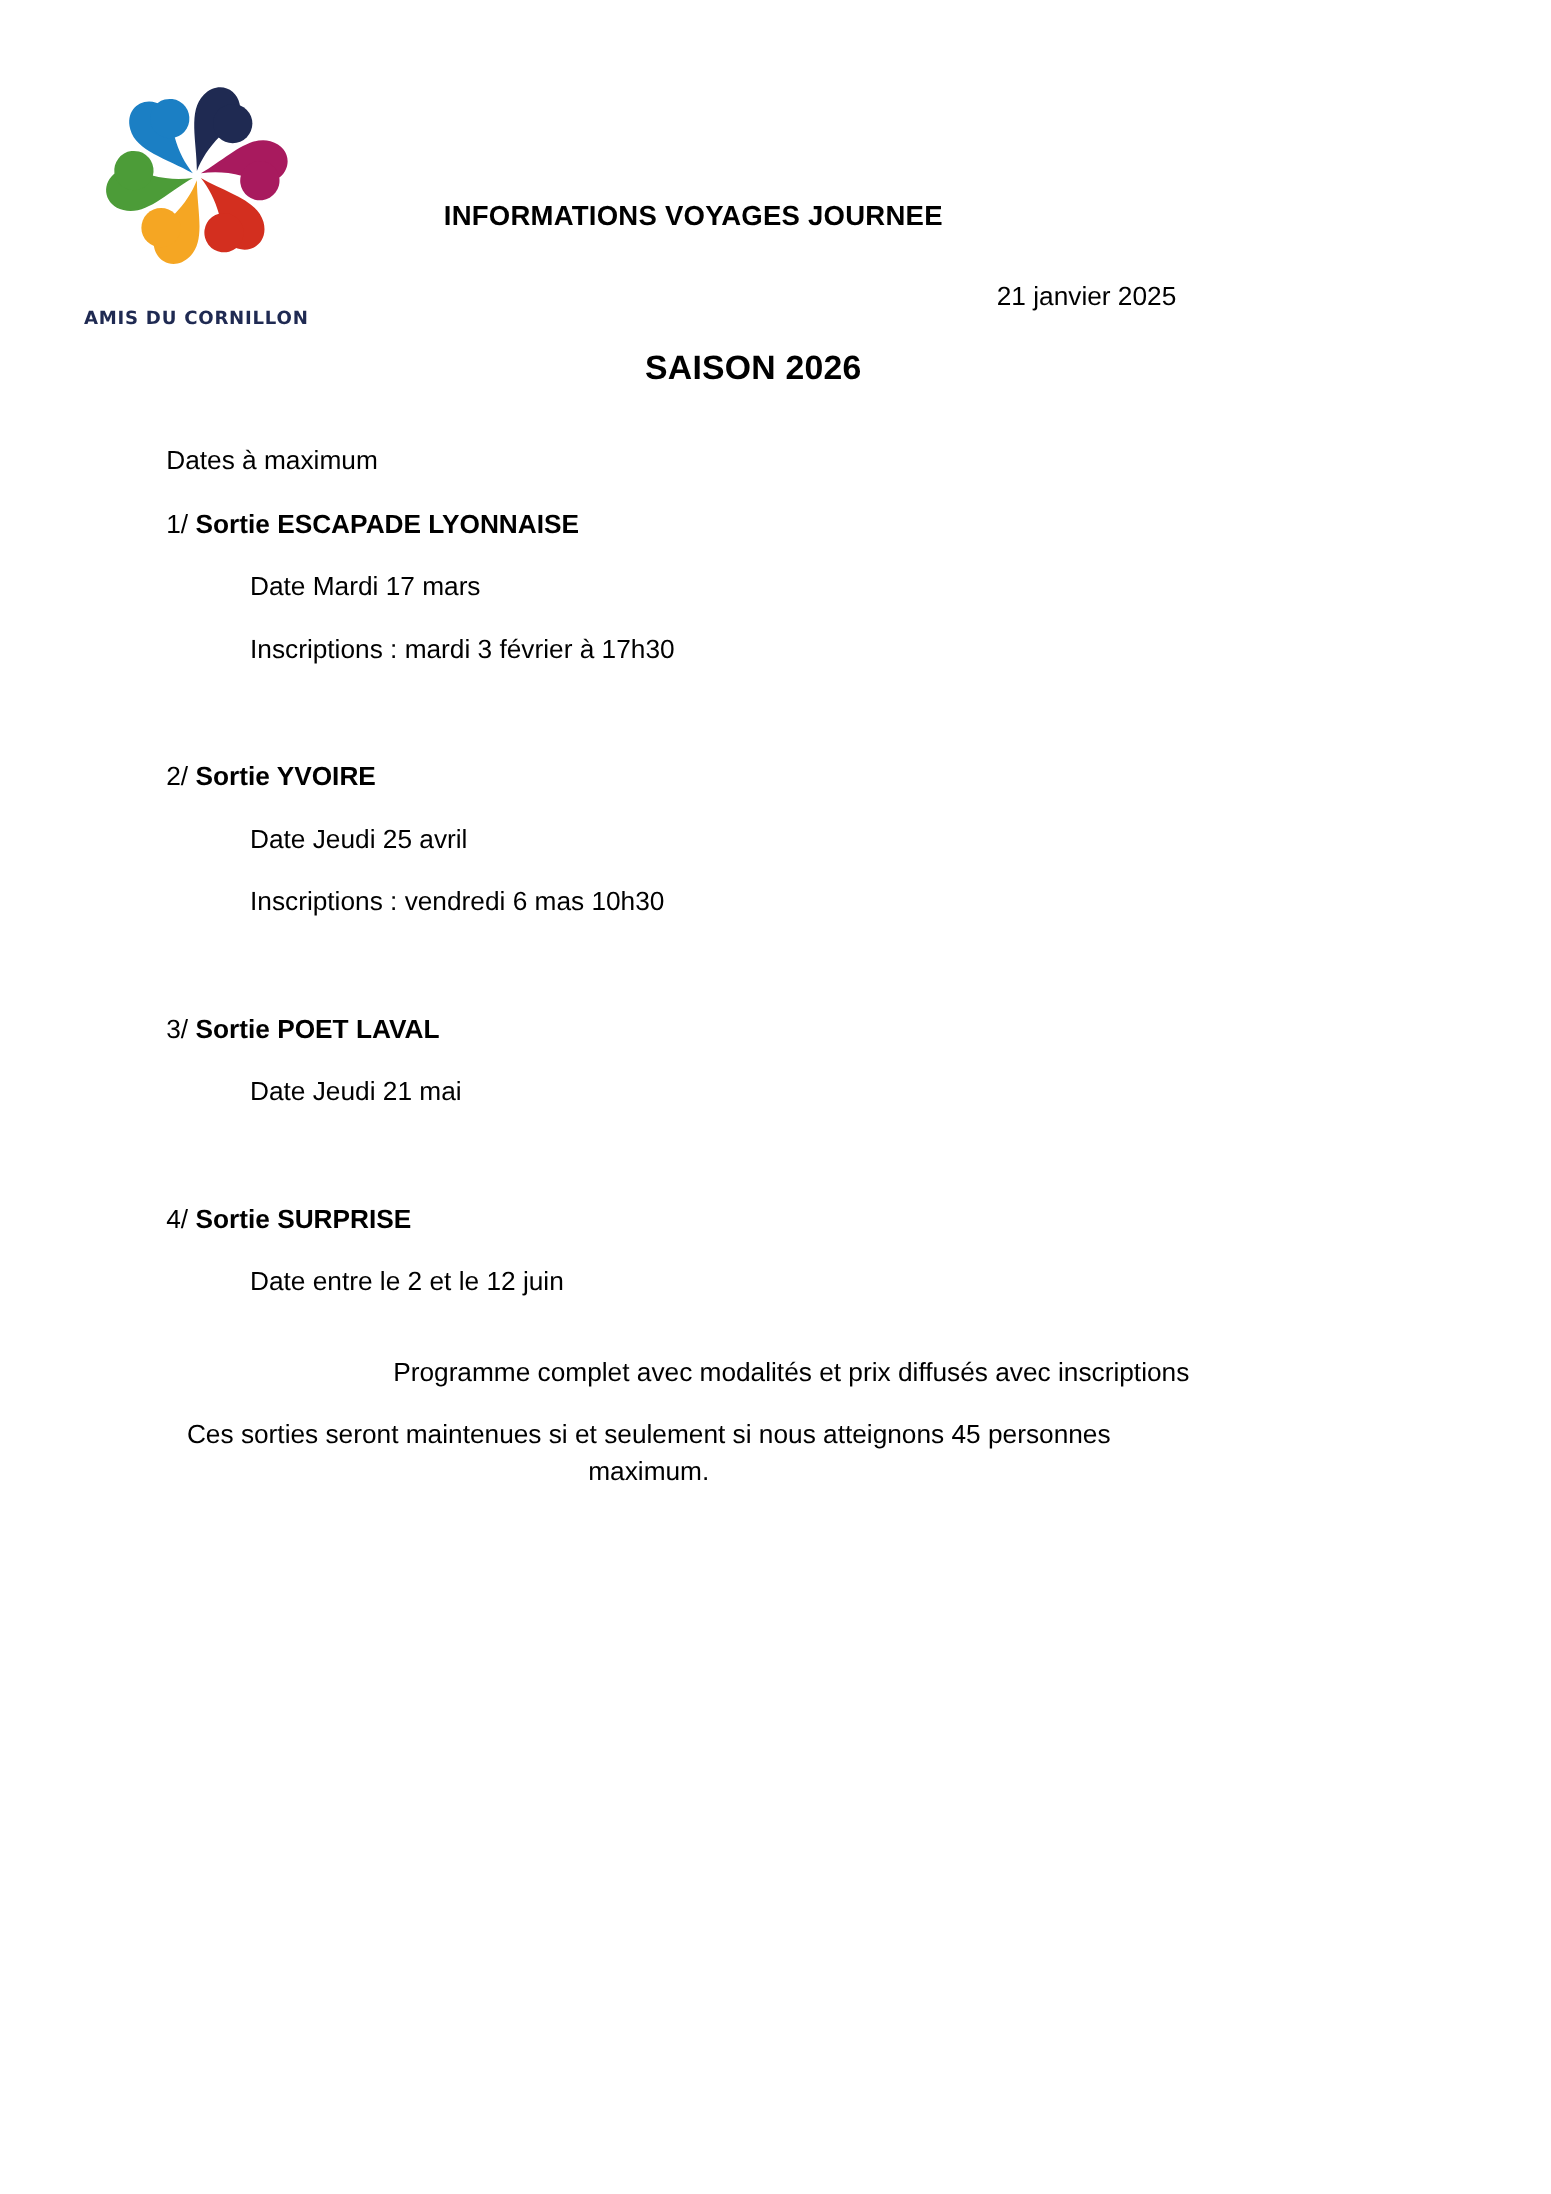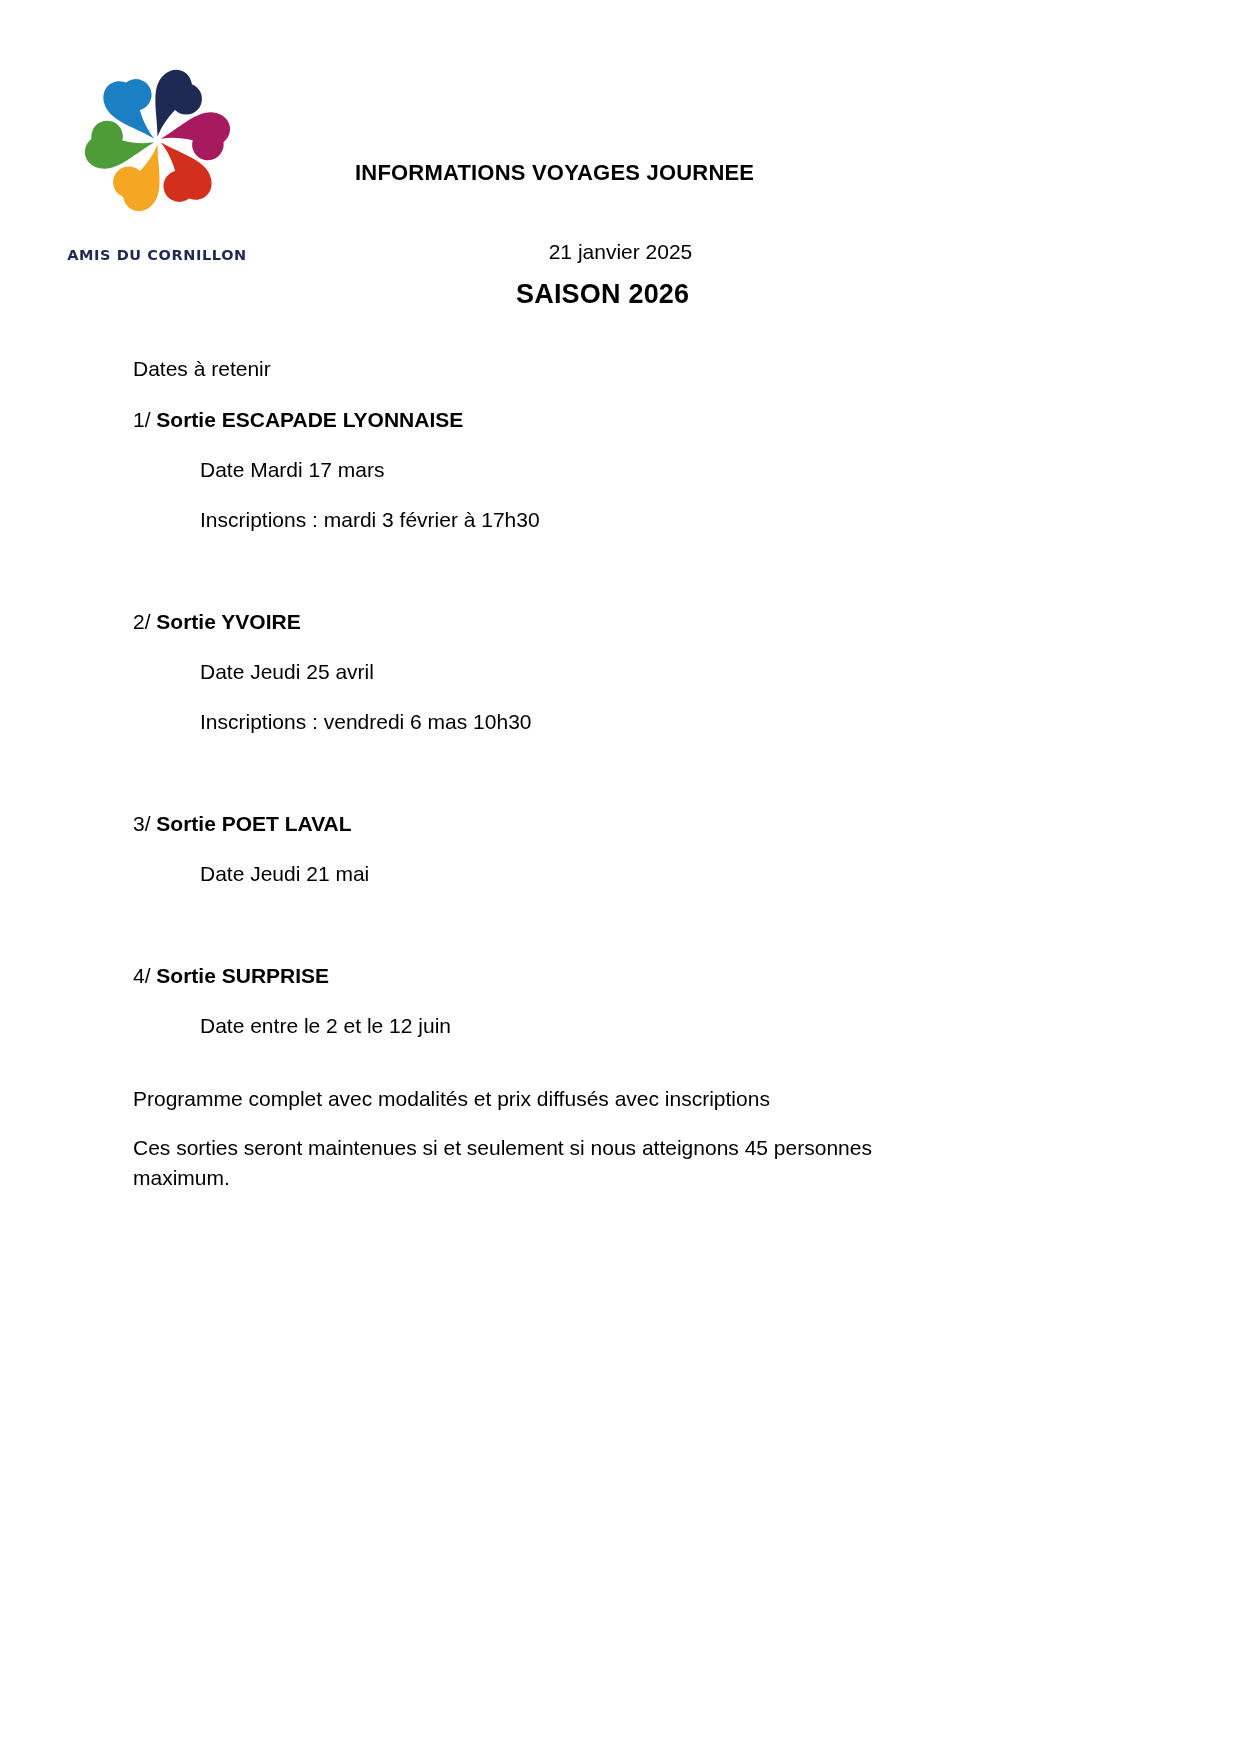--- a/index.html
+++ b/index.html
@@ -57,25 +57,25 @@
     font-size: 22px;
     font-weight: 700;
     letter-spacing: 0.2px;
     white-space: nowrap;
   }
   .doc-date {
     position: absolute;
     left: 0;
     top: 196px;
     width: 1241px;
+    padding-right: 300px;
     box-sizing: border-box;
-    text-align: center;
+    text-align: right;
     font-size: 21px;
     font-weight: 400;
-    margin-top: 14px;
   }
   .doc-season {
     position: absolute;
     left: 516px;
     top: 249px;
     font-size: 27px;
     font-weight: 700;
     letter-spacing: 0.2px;
     white-space: nowrap;
   }
@@ -107,21 +107,21 @@
 
   .section-line {
     font-size: 21px;
     line-height: 1.0;
     margin-left: 67px;
     margin-bottom: 29px;
   }
 
   .section-gap { height: 52px; }
 
-  .closing { margin-top: 48px; }
+  .closing { margin-top: 48px; text-align: center; }
   .closing-line {
     font-size: 21px;
     line-height: 1.43;
     margin-bottom: 19px;
   }
   .closing-line.wrap { max-width: 772px; }
 </style>
 </head>
 <body>
 
@@ -172,21 +172,21 @@
 
     <div class="doc-title">INFORMATIONS VOYAGES JOURNEE</div>
 
     <div class="doc-date">21 janvier  2025</div>
 
     <div class="doc-season">SAISON 2026</div>
   </div>
 
   <div class="body-area">
 
-    <div class="lead">Dates à retenir</div>
+    <div class="lead">Dates à maximum</div>
 
     <div class="section">
       <div class="section-heading">
         <span class="num">1/</span>
         <span class="name">Sortie ESCAPADE LYONNAISE</span>
       </div>
       <div class="section-line">Date Mardi 17 mars</div>
       <div class="section-line">Inscriptions : mardi 3 février à 17h30</div>
     </div>
     <div class="section-gap"></div>

